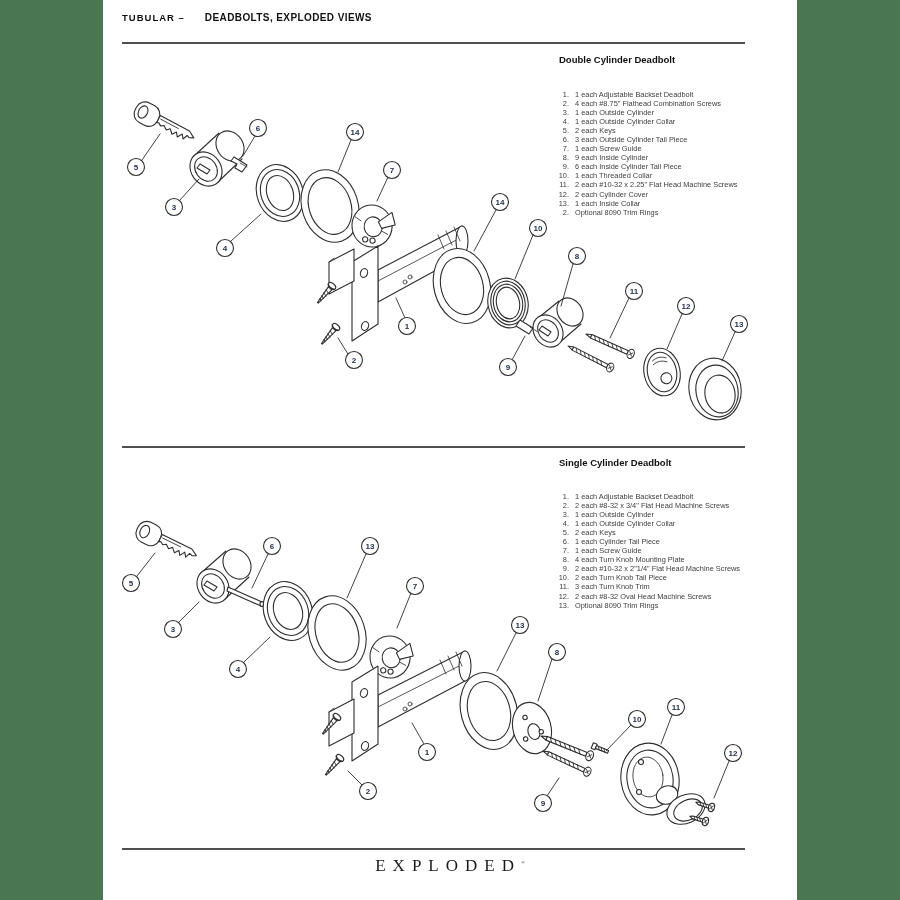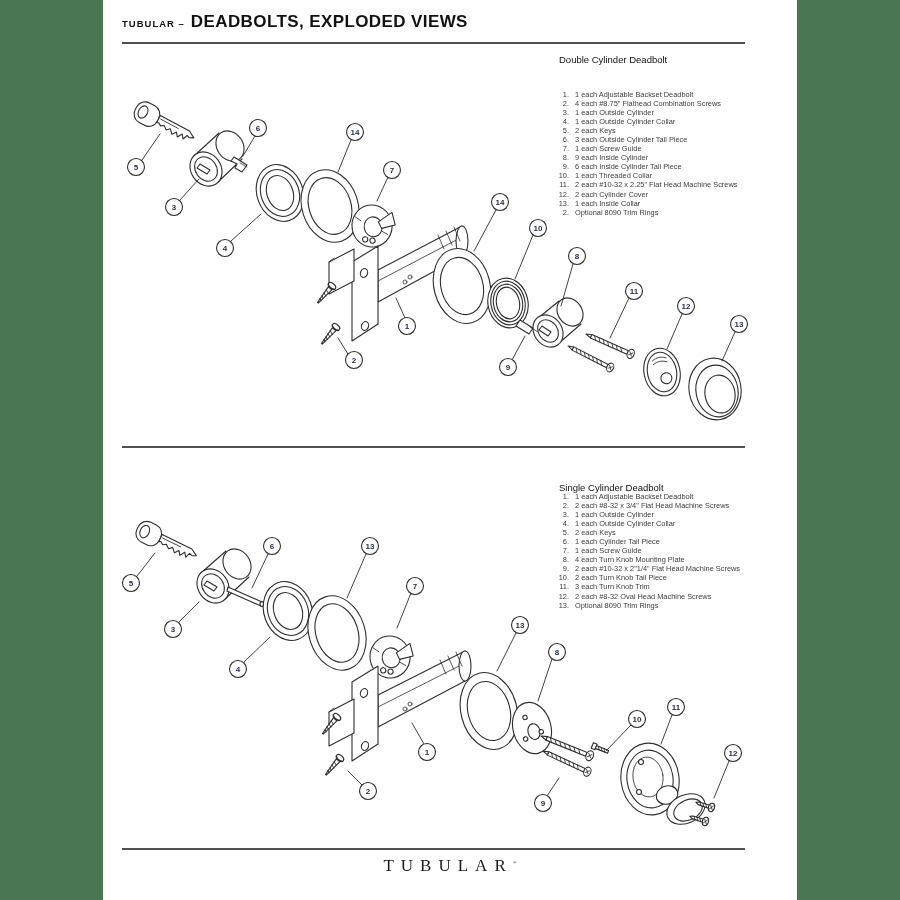--- a/index.html
+++ b/index.html
@@ -7,24 +7,24 @@
     width:900px;height:900px;position:relative;background:#ffffff;
     font-family:"Liberation Sans",sans-serif;overflow:hidden;
   }
   .green-band{position:absolute;top:0;bottom:0;background:#4a7651;}
   #band-left{left:0;width:103px;}
   #band-right{left:797px;width:103px;}
   .rule{position:absolute;left:122px;width:623px;height:2px;background:#4f4f4f;}
   #rule-top{top:42px;}
   #rule-mid{top:446px;}
   #rule-bottom{top:848px;}
-  .doc-header{position:absolute;left:122px;top:12px;display:flex;align-items:baseline;gap:6px;color:#111;white-space:nowrap;}
+  .doc-header{position:absolute;left:122px;top:12px;display:flex;align-items:baseline;gap:20px;color:#111;white-space:nowrap;}
   .hdr-cat{font-size:9.5px;font-weight:bold;letter-spacing:1px;}
-  .hdr-title{font-size:17px;font-weight:bold;letter-spacing:0.4px;}
-  .section-title{position:absolute;font-size:9.5px;font-weight:normal;color:#101010;}
+  .hdr-title{font-size:10px;font-weight:bold;letter-spacing:0.4px;}
+  .section-title{position:absolute;font-size:9.5px;font-weight:bold;color:#101010;}
   .parts-list{position:absolute;font-size:7.4px;color:#3d3d3d;}
   .p-row{display:flex;line-height:9.05px;}
   .p-num{width:13px;text-align:right;margin-right:6px;flex:none;}
   .p-desc{white-space:nowrap;}
   .brand{position:absolute;left:103px;width:694px;top:856px;text-align:center;
     font-family:"Liberation Serif",serif;font-size:17px;letter-spacing:7px;color:#1a1a1a;}
   .brand .tm{font-size:5px;letter-spacing:0;vertical-align:super;}
   svg{position:absolute;}
   .art, svg path, svg ellipse, svg circle, svg rect, svg line{stroke:#2e2e2e;stroke-width:1.1;fill:none;stroke-linejoin:round;stroke-linecap:round;}
   .w{fill:#ffffff;}
@@ -309,21 +309,21 @@
     </g>
   <g class="callout">
       <line x1="635" y1="252" x2="622" y2="281"></line>
       <circle cx="639" cy="244" r="8.5"></circle>
       <text x="639" y="247">13</text>
     </g>
 </svg>
 
 <div class="rule" id="rule-mid"></div>
 
-<div class="section-title" style="left:559px;top:457px;margin-top:25px;">Single Cylinder Deadbolt</div>
+<div class="section-title" style="left:559px;top:457px;">Single Cylinder Deadbolt</div>
 
 <div class="parts-list" style="left:556px;top:492px;">
   <div class="p-row">
       <span class="p-num">1.</span>
       <span class="p-desc">1 each Adjustable Backset Deadbolt</span>
     </div>
   <div class="p-row">
       <span class="p-num">2.</span>
       <span class="p-desc">2 each #8-32 x 3/4" Flat Head Machine Screws</span>
     </div>
@@ -533,14 +533,14 @@
   <g class="callout">
       <line x1="629" y1="266" x2="614" y2="303"></line>
       <circle cx="633" cy="258" r="8.5"></circle>
       <text x="633" y="261">12</text>
     </g>
 </svg>
 
 <div class="rule" id="rule-bottom"></div>
 
 <div class="brand">
-  <span>TUBULAR</span><span class="tm">®</span>
+  <span>EXPLODED</span><span class="tm">®</span>
 </div>
 
 </body></html>

